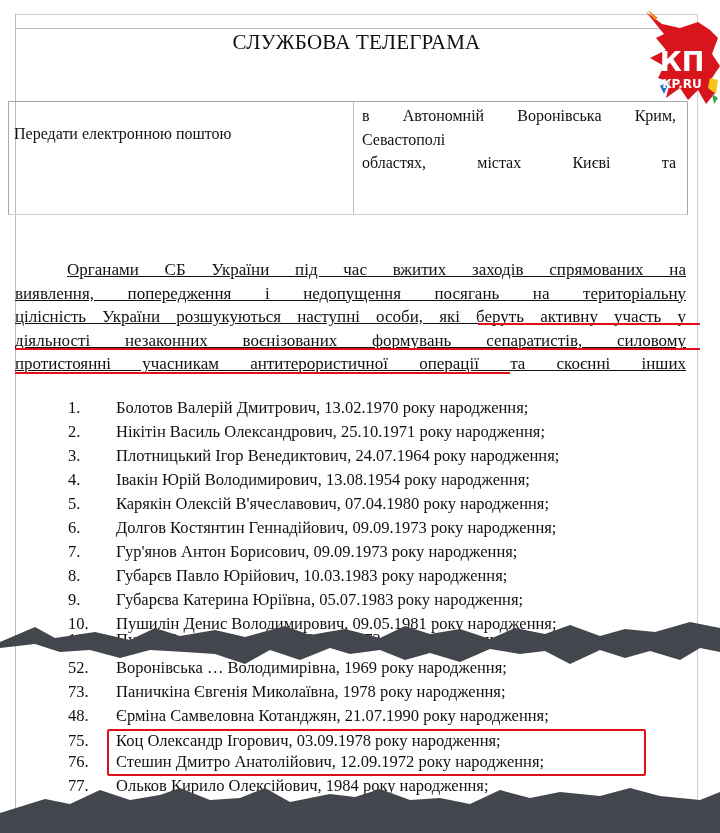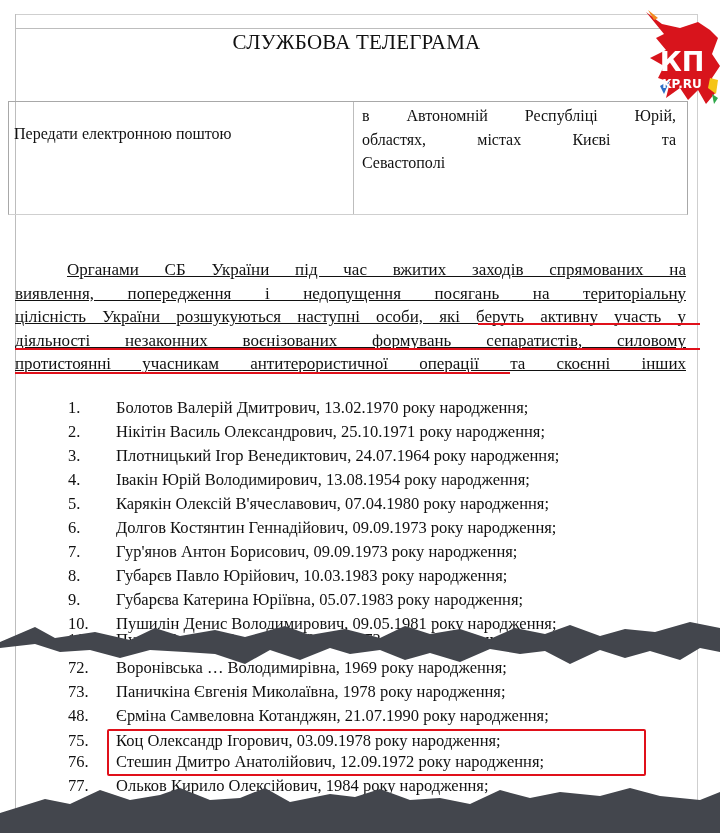--- a/index.html
+++ b/index.html
@@ -68,23 +68,23 @@
 <div class="frame-left"></div>
 <div class="frame-right"></div>
 
 <div class="title">СЛУЖБОВА ТЕЛЕГРАМА</div>
 
 <div class="header-table">
   <div class="divider"></div>
 </div>
 <div class="cell-left" style="left:14px; top:104px;">Передати електронною поштою</div>
 <div class="cell-right" style="top:104px;">
-  <span class="jline">в Автономній Республіці Юрій,</span>
+  <span class="jline">в Автономній Воронівська Крим,</span>
+  <span class="jline last">Севастополі</span>
   <span class="jline">областях, містах Києві та</span>
-  <span class="jline last">Севастополі</span>
 </div>
 
 <div class="para">
   <span class="pl first">Органами СБ України під час вжитих заходів спрямованих на</span>
   <span class="pl">виявлення, попередження і недопущення посягань на територіальну</span>
   <span class="pl">цілісність України розшукуються наступні особи, які беруть активну участь у</span>
   <span class="pl">діяльності незаконних воєнізованих формувань сепаратистів, силовому</span>
   <span class="pl">протистоянні учасникам антитерористичної операції та скоєнні інших</span>
 </div>
 
@@ -131,21 +131,21 @@
     </div>
   <div class="li" style="left:68px; top:614px;">
       <span class="num">10.</span>
       <span class="txt">Пушилін Денис Володимирович, 09.05.1981 року народження;</span>
     </div>
   <div class="li" style="left:68px; top:630px;">
       <span class="num">11.</span>
       <span class="txt">Пургін Андрій Євгенович, 26.01.1972 року народження;</span>
     </div>
   <div class="li" style="left:68px; top:658px;">
-      <span class="num">72.</span>
+      <span class="num">52.</span>
       <span class="txt">Воронівська … Володимирівна, 1969 року народження;</span>
     </div>
   <div class="li" style="left:68px; top:682px;">
       <span class="num">73.</span>
       <span class="txt">Паничкіна Євгенія Миколаївна, 1978 року народження;</span>
     </div>
   <div class="li" style="left:68px; top:706px;">
       <span class="num">48.</span>
       <span class="txt">Єрміна Самвеловна Котанджян, 21.07.1990 року народження;</span>
     </div>

